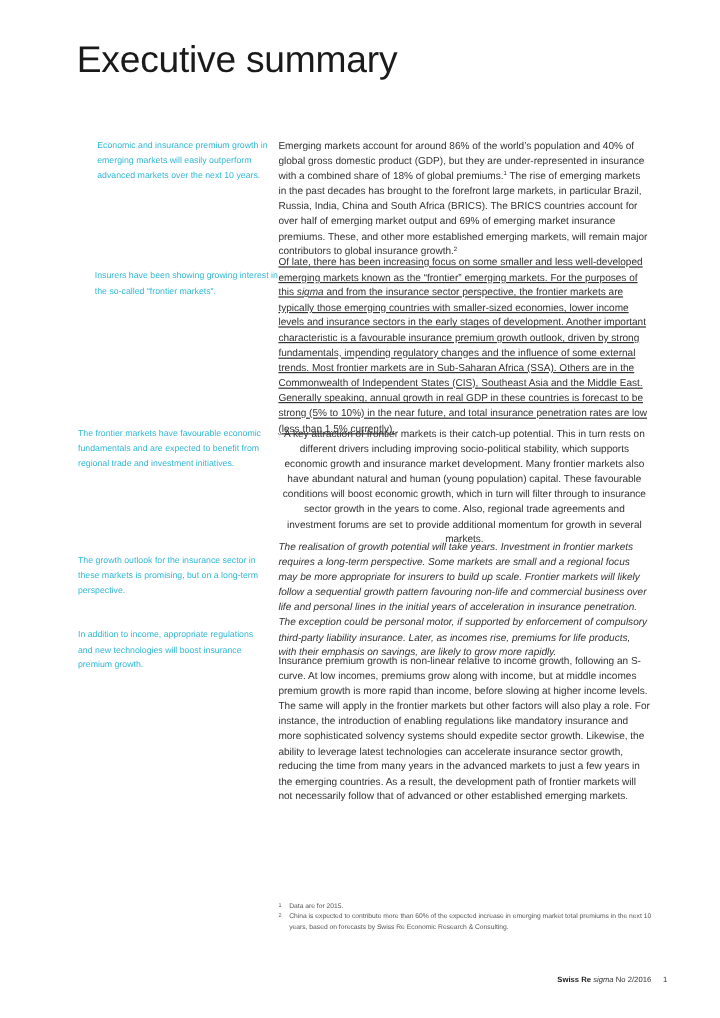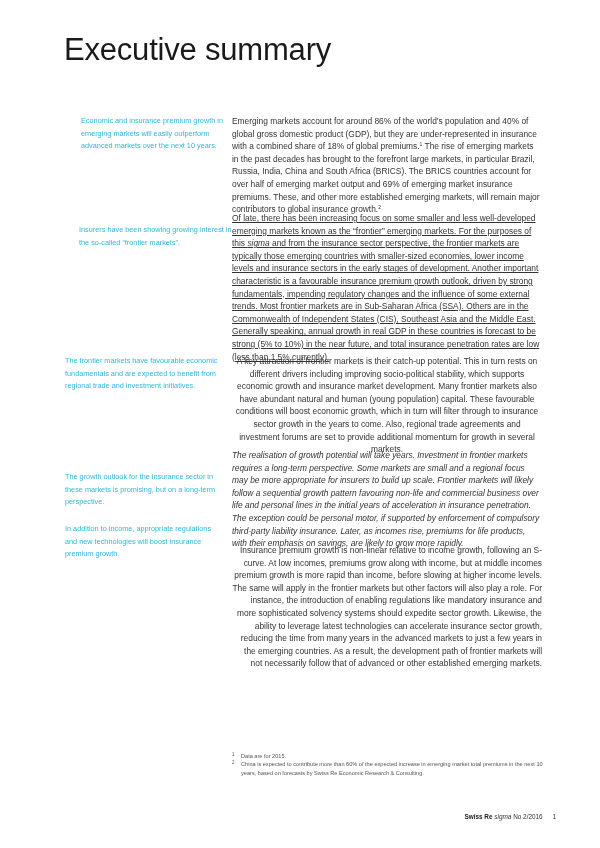--- a/index.html
+++ b/index.html
@@ -30,27 +30,27 @@
 <div class="side-note" style="top:224px;margin-left:14px;">Insurers have been showing growing interest in the so-called “frontier markets”.</div>
 <div class="body-text" style="top:212px;text-decoration:underline;">
   <p><span>Of late, there has been increasing focus on some smaller and less well-developed emerging markets known as the “frontier” emerging markets. For the purposes of this </span><em>sigma</em><span> and from the insurance sector perspective, the frontier markets are typically those emerging countries with smaller-sized economies, lower income levels and insurance sectors in the early stages of development. Another important characteristic is a favourable insurance premium growth outlook, driven by strong fundamentals, impending regulatory changes and the influence of some external trends. Most frontier markets are in Sub-Saharan Africa (SSA). Others are in the Commonwealth of Independent States (CIS), Southeast Asia and the Middle East. Generally speaking, annual growth in real GDP in these countries is forecast to be strong (5% to 10%) in the near future, and total insurance penetration rates are low (less than 1.5% currently).</span></p>
 </div>
 
 <div class="side-note" style="top:355px;">The frontier markets have favourable economic fundamentals and are expected to benefit from regional trade and investment initiatives.</div>
 <div class="body-text" style="top:355px;text-align:center;">
   <p>A key attraction of frontier markets is their catch-up potential. This in turn rests on different drivers including improving socio-political stability, which supports economic growth and insurance market development. Many frontier markets also have abundant natural and human (young population) capital. These favourable conditions will boost economic growth, which in turn will filter through to insurance sector growth in the years to come. Also, regional trade agreements and investment forums are set to provide additional momentum for growth in several markets.</p>
 </div>
 
-<div class="side-note" style="top:471px;">The growth outlook for the insurance sector in these markets is promising, but on a long-term perspective.</div>
+<div class="side-note" style="top:461px;">The growth outlook for the insurance sector in these markets is promising, but on a long-term perspective.</div>
 <div class="body-text" style="top:449px;font-style:italic;">
   <p>The realisation of growth potential will take years. Investment in frontier markets requires a long-term perspective. Some markets are small and a regional focus may be more appropriate for insurers to build up scale. Frontier markets will likely follow a sequential growth pattern favouring non-life and commercial business over life and personal lines in the initial years of acceleration in insurance penetration. The exception could be personal motor, if supported by enforcement of compulsory third-party liability insurance. Later, as incomes rise, premiums for life products, with their emphasis on savings, are likely to grow more rapidly.</p>
 </div>
 
 <div class="side-note" style="top:523px;">In addition to income, appropriate regulations and new technologies will boost insurance premium growth.</div>
-<div class="body-text" style="top:544px;text-align:right;">
+<div class="body-text" style="top:544px;">
   <p>Insurance premium growth is non-linear relative to income growth, following an S-curve. At low incomes, premiums grow along with income, but at middle incomes premium growth is more rapid than income, before slowing at higher income levels. The same will apply in the frontier markets but other factors will also play a role. For instance, the introduction of enabling regulations like mandatory insurance and more sophisticated solvency systems should expedite sector growth. Likewise, the ability to leverage latest technologies can accelerate insurance sector growth, reducing the time from many years in the advanced markets to just a few years in the emerging countries. As a result, the development path of frontier markets will not necessarily follow that of advanced or other established emerging markets.</p>
 </div>
 
 <div class="footnotes">
   <div class="fn">
     <span class="fn-num">1</span>
     <span>Data are for 2015.</span>
   </div>
   <div class="fn">
     <span class="fn-num">2</span>

